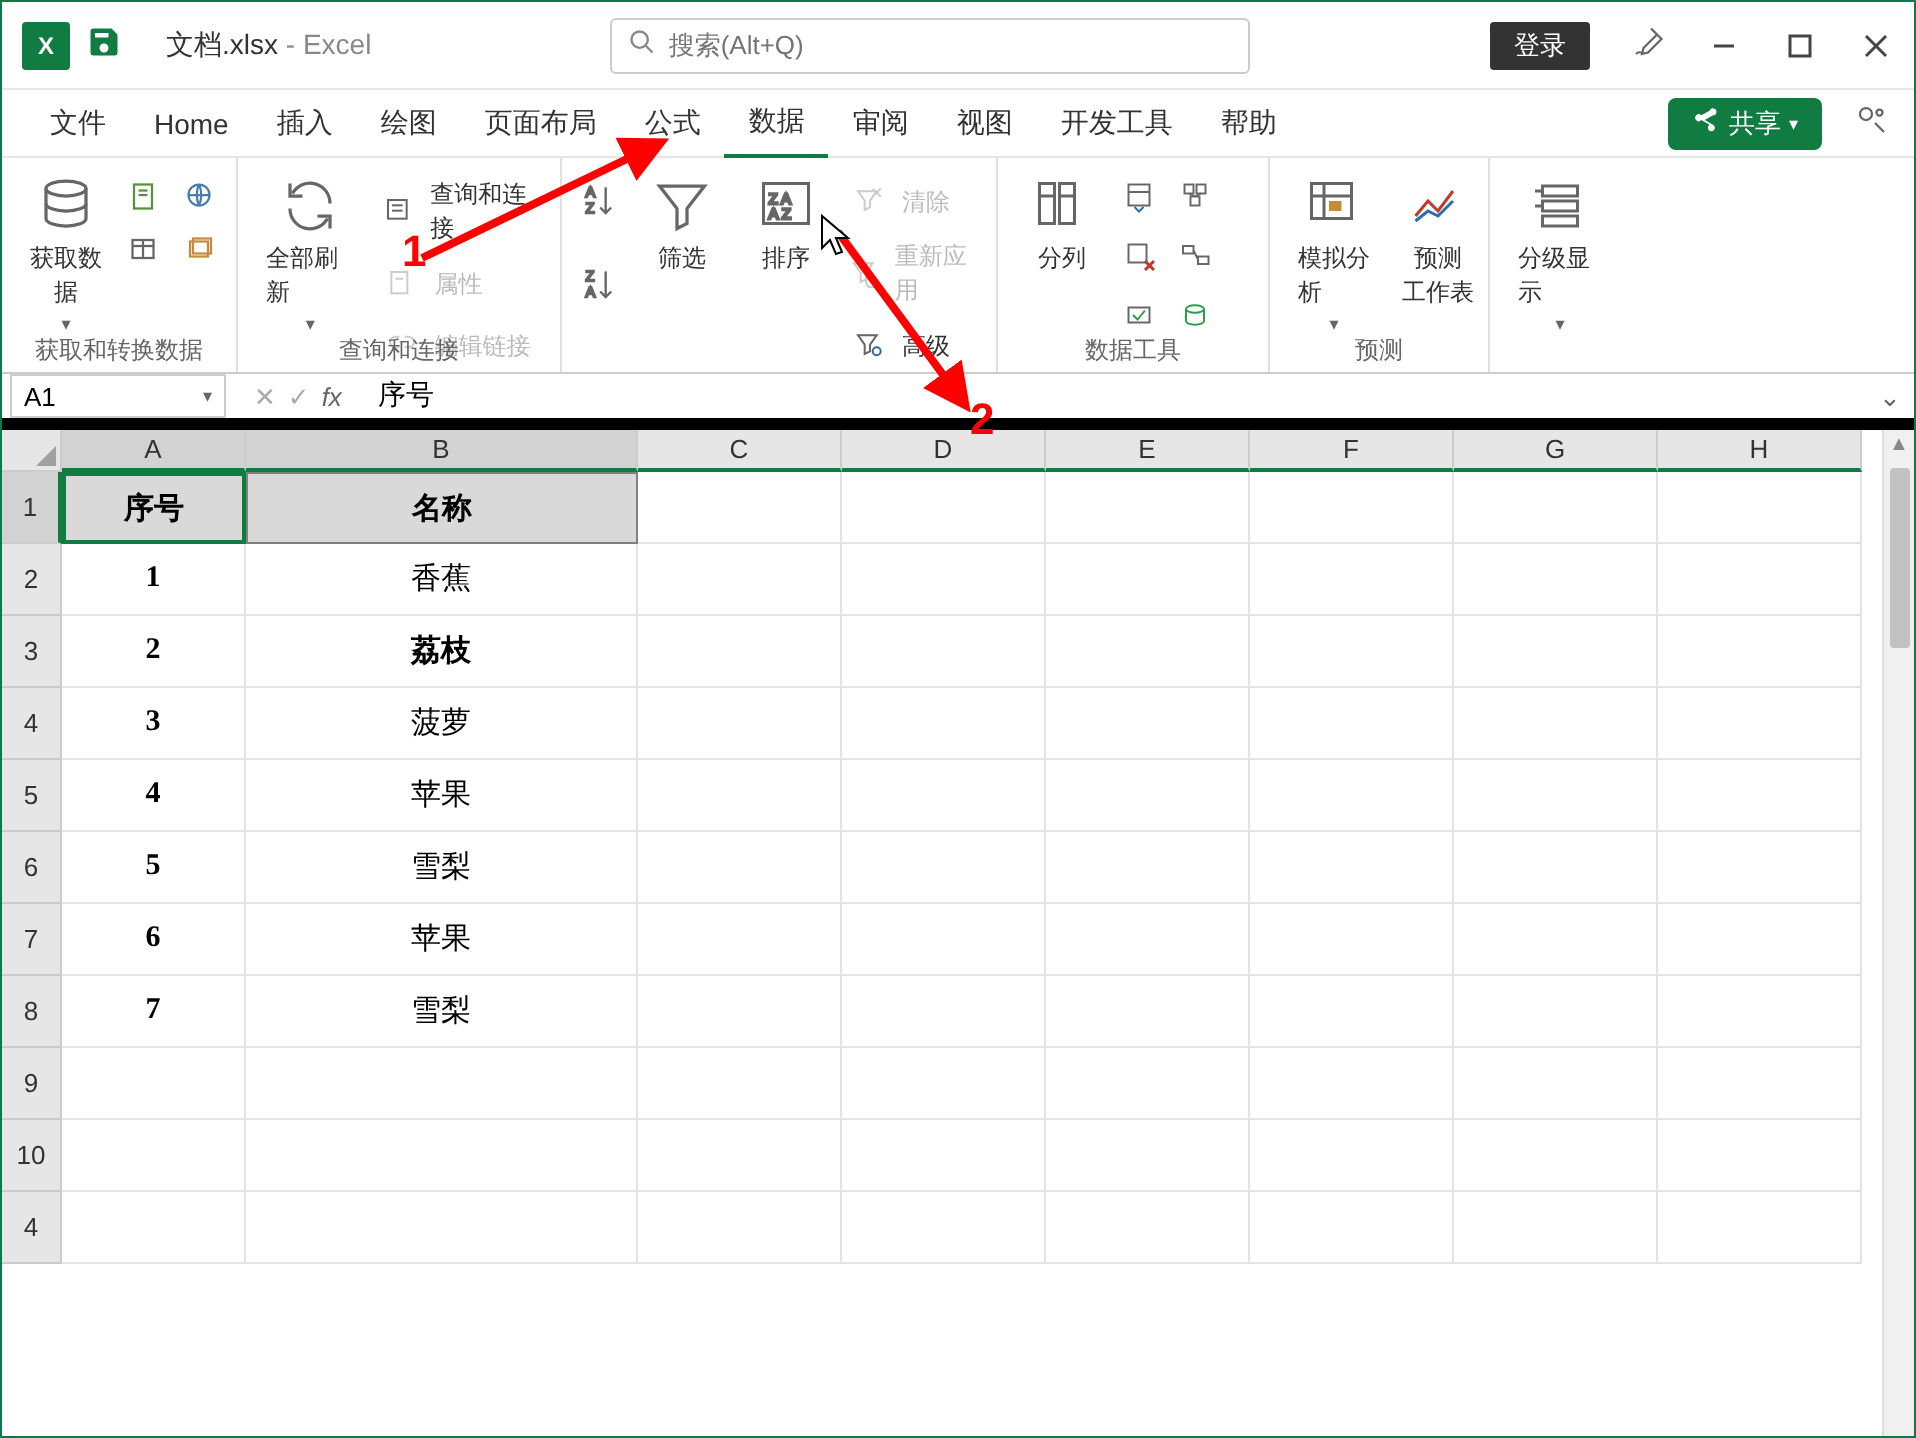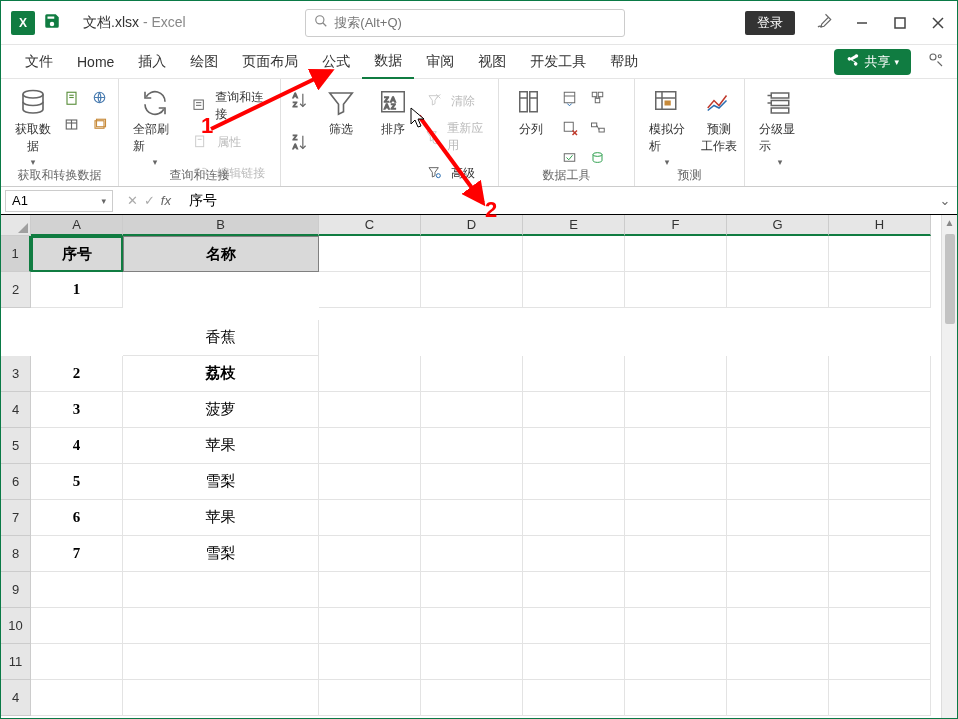--- a/index.html
+++ b/index.html
@@ -32,21 +32,21 @@
   .ribbon-body { display: flex; align-items: flex-start; gap: 4px; flex: 1; }
   .ribbon-bigbtn { display: flex; flex-direction: column; align-items: center; justify-content: center; gap: 2px; padding: 4px 6px; font-size: 12px; color: #333; min-width: 48px; }
   .ribbon-bigbtn .icn { width: 32px; height: 32px; display: flex; align-items: center; justify-content: center; }
   .ribbon-smallbtn { display: flex; align-items: center; gap: 4px; font-size: 12px; color: #333; padding: 2px 2px; }
   .ribbon-smallbtn.disabled { color: #bbb; }
   .ribbon-col { display: flex; flex-direction: column; gap: 3px; }
   .ribbon-smallicon { width: 24px; height: 24px; display: flex; align-items: center; justify-content: center; }
   .chev-down { font-size: 9px; color: #666; }
   
   
-  .formula-bar { height: 28px; display: flex; align-items: center; border-bottom: 1px solid #000000; }
+  .formula-bar { height: 28px; display: flex; align-items: center; border-bottom: 6px solid #000000; }
   .namebox { width: 108px; height: 22px; border: 1px solid #ccc; margin: 0 4px; display: flex; align-items: center; padding: 0 6px; font-size: 13px; justify-content: space-between; }
   .fx-icons { display: flex; align-items: center; gap: 6px; padding: 0 10px; color: #aaa; }
   .fx-label { font-style: italic; color: #666; }
   .formula-input { flex: 1; padding: 0 8px; font-size: 14px; border: none; outline: none; }
   .formula-expand { width: 24px; text-align: center; color: #666; }
   
   
   .grid-area { display: flex; height: calc(719px - 44px - 34px - 108px - 28px - 2px); }
   .grid-main { flex: 1; overflow: hidden; position: relative; }
   .col-headers { display: flex; height: 21px; }
@@ -461,21 +461,21 @@
         <div class="cell" style="width: 102px; height: 36px;"></div>
         <div class="cell" style="width: 102px; height: 36px;"></div>
         <div class="cell" style="width: 102px; height: 36px;"></div>
         <div class="cell" style="width: 102px; height: 36px;"></div>
         <div class="cell" style="width: 102px; height: 36px;"></div>
         <div class="cell" style="width: 102px; height: 36px;"></div>
       </div>
       <div class="row">
         <div class="row-header" style="height: 36px;">2</div>
         <div class="cell" style="width: 92px; height: 36px; font-family: &quot;Times New Roman&quot;, serif; font-weight: bold;">1</div>
-        <div class="cell" style="width: 196px; height: 36px; margin-top: 48px;">香蕉</div>
+        <div class="cell" style="width: 196px; height: 36px;">香蕉</div>
         <div class="cell" style="width: 102px; height: 36px;"></div>
         <div class="cell" style="width: 102px; height: 36px;"></div>
         <div class="cell" style="width: 102px; height: 36px;"></div>
         <div class="cell" style="width: 102px; height: 36px;"></div>
         <div class="cell" style="width: 102px; height: 36px;"></div>
         <div class="cell" style="width: 102px; height: 36px;"></div>
       </div>
       <div class="row">
         <div class="row-header" style="height: 36px;">3</div>
         <div class="cell" style="width: 92px; height: 36px; font-family: &quot;Times New Roman&quot;, serif; font-weight: bold;">2</div>
@@ -548,31 +548,20 @@
         <div class="cell" style="width: 196px; height: 36px;"></div>
         <div class="cell" style="width: 102px; height: 36px;"></div>
         <div class="cell" style="width: 102px; height: 36px;"></div>
         <div class="cell" style="width: 102px; height: 36px;"></div>
         <div class="cell" style="width: 102px; height: 36px;"></div>
         <div class="cell" style="width: 102px; height: 36px;"></div>
         <div class="cell" style="width: 102px; height: 36px;"></div>
       </div>
       <div class="row">
         <div class="row-header" style="height: 36px;">10</div>
-        <div class="cell" style="width: 92px; height: 36px;"></div>
-        <div class="cell" style="width: 196px; height: 36px;"></div>
-        <div class="cell" style="width: 102px; height: 36px;"></div>
-        <div class="cell" style="width: 102px; height: 36px;"></div>
-        <div class="cell" style="width: 102px; height: 36px;"></div>
-        <div class="cell" style="width: 102px; height: 36px;"></div>
-        <div class="cell" style="width: 102px; height: 36px;"></div>
-        <div class="cell" style="width: 102px; height: 36px;"></div>
-      </div>
-      <div class="row">
-        <div class="row-header" style="height: 36px;">11</div>
         <div class="cell" style="width: 92px; height: 36px;"></div>
         <div class="cell" style="width: 196px; height: 36px;"></div>
         <div class="cell" style="width: 102px; height: 36px;"></div>
         <div class="cell" style="width: 102px; height: 36px;"></div>
         <div class="cell" style="width: 102px; height: 36px;"></div>
         <div class="cell" style="width: 102px; height: 36px;"></div>
         <div class="cell" style="width: 102px; height: 36px;"></div>
         <div class="cell" style="width: 102px; height: 36px;"></div>
       </div>
       <div class="row">

